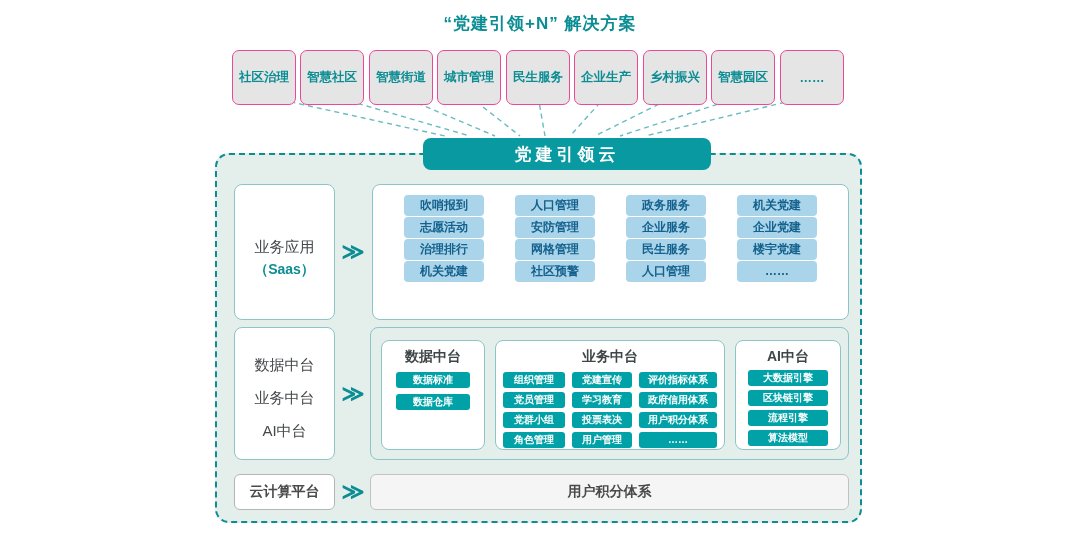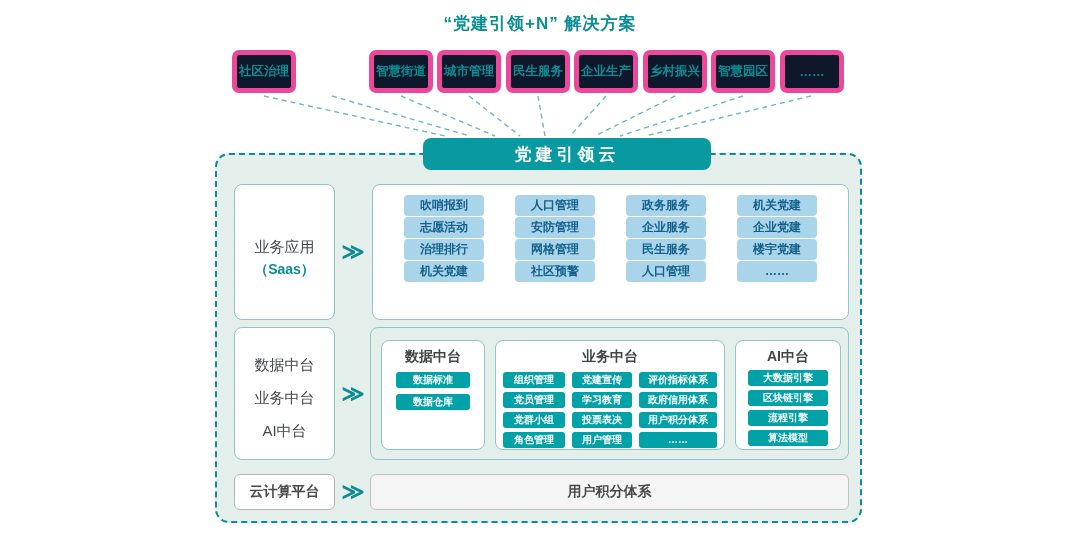--- a/index.html
+++ b/index.html
@@ -2,22 +2,22 @@
 <html><head>
 <meta charset="utf-8">
 <style>
   * { margin:0; padding:0; box-sizing:border-box; }
   body { background:#ffffff; font-family:"Liberation Sans", sans-serif; }
   .page { position:relative; width:1080px; height:554px; background:#ffffff; overflow:hidden; }
 
   .title { position:absolute; top:12px; left:0; width:100%; text-align:center;
            color:#0b8d93; font-weight:bold; font-size:17px; letter-spacing:1px; }
 
-  .top-box { position:absolute; top:50px; width:64px; height:43px; background:#0f172a;
-             border:5px solid #ec4899; border-radius:7px; display:flex; align-items:center;
+  .top-box { position:absolute; top:50px; width:64px; height:55px; background:#e5e5e5;
+             border:1px solid #ec4899; border-radius:7px; display:flex; align-items:center;
              justify-content:center; color:#0b8d93; font-weight:bold; font-size:12.5px; z-index:2; }
 
   .connectors { position:absolute; left:0; top:0; width:1080px; height:554px; z-index:1; pointer-events:none; }
 
   .container { position:absolute; left:215px; top:153px; width:647px; height:370px;
                background:#e4efec; border:2px dashed #0b8d93; border-radius:14px; z-index:2; }
 
   .cloud { position:absolute; left:423px; top:138px; width:288px; height:32px; background:#089aa0;
            border-radius:8px; color:#ffffff; font-size:17px; font-weight:bold; display:flex;
            align-items:center; justify-content:center; letter-spacing:4px; z-index:3; }
@@ -62,20 +62,21 @@
               justify-content:center; color:#4a4a4a; font-weight:bold; font-size:14px; }
 </style>
 </head>
 <body>
 
 <div class="page">
 
   <div class="title">“党建引领+N” 解决方案</div>
 
   <div class="top-box" style="left:232px">社区治理</div>
+  <div class="top-box" style="left:300px">智慧社区</div>
   <div class="top-box" style="left:369px">智慧街道</div>
   <div class="top-box" style="left:437px">城市管理</div>
   <div class="top-box" style="left:506px">民生服务</div>
   <div class="top-box" style="left:574px">企业生产</div>
   <div class="top-box" style="left:643px">乡村振兴</div>
   <div class="top-box" style="left:711px">智慧园区</div>
   <div class="top-box" style="left:780px">……</div>
 
   <svg class="connectors">
     <g stroke="#6abbc1" stroke-width="1.4" stroke-dasharray="5 4" fill="none">

